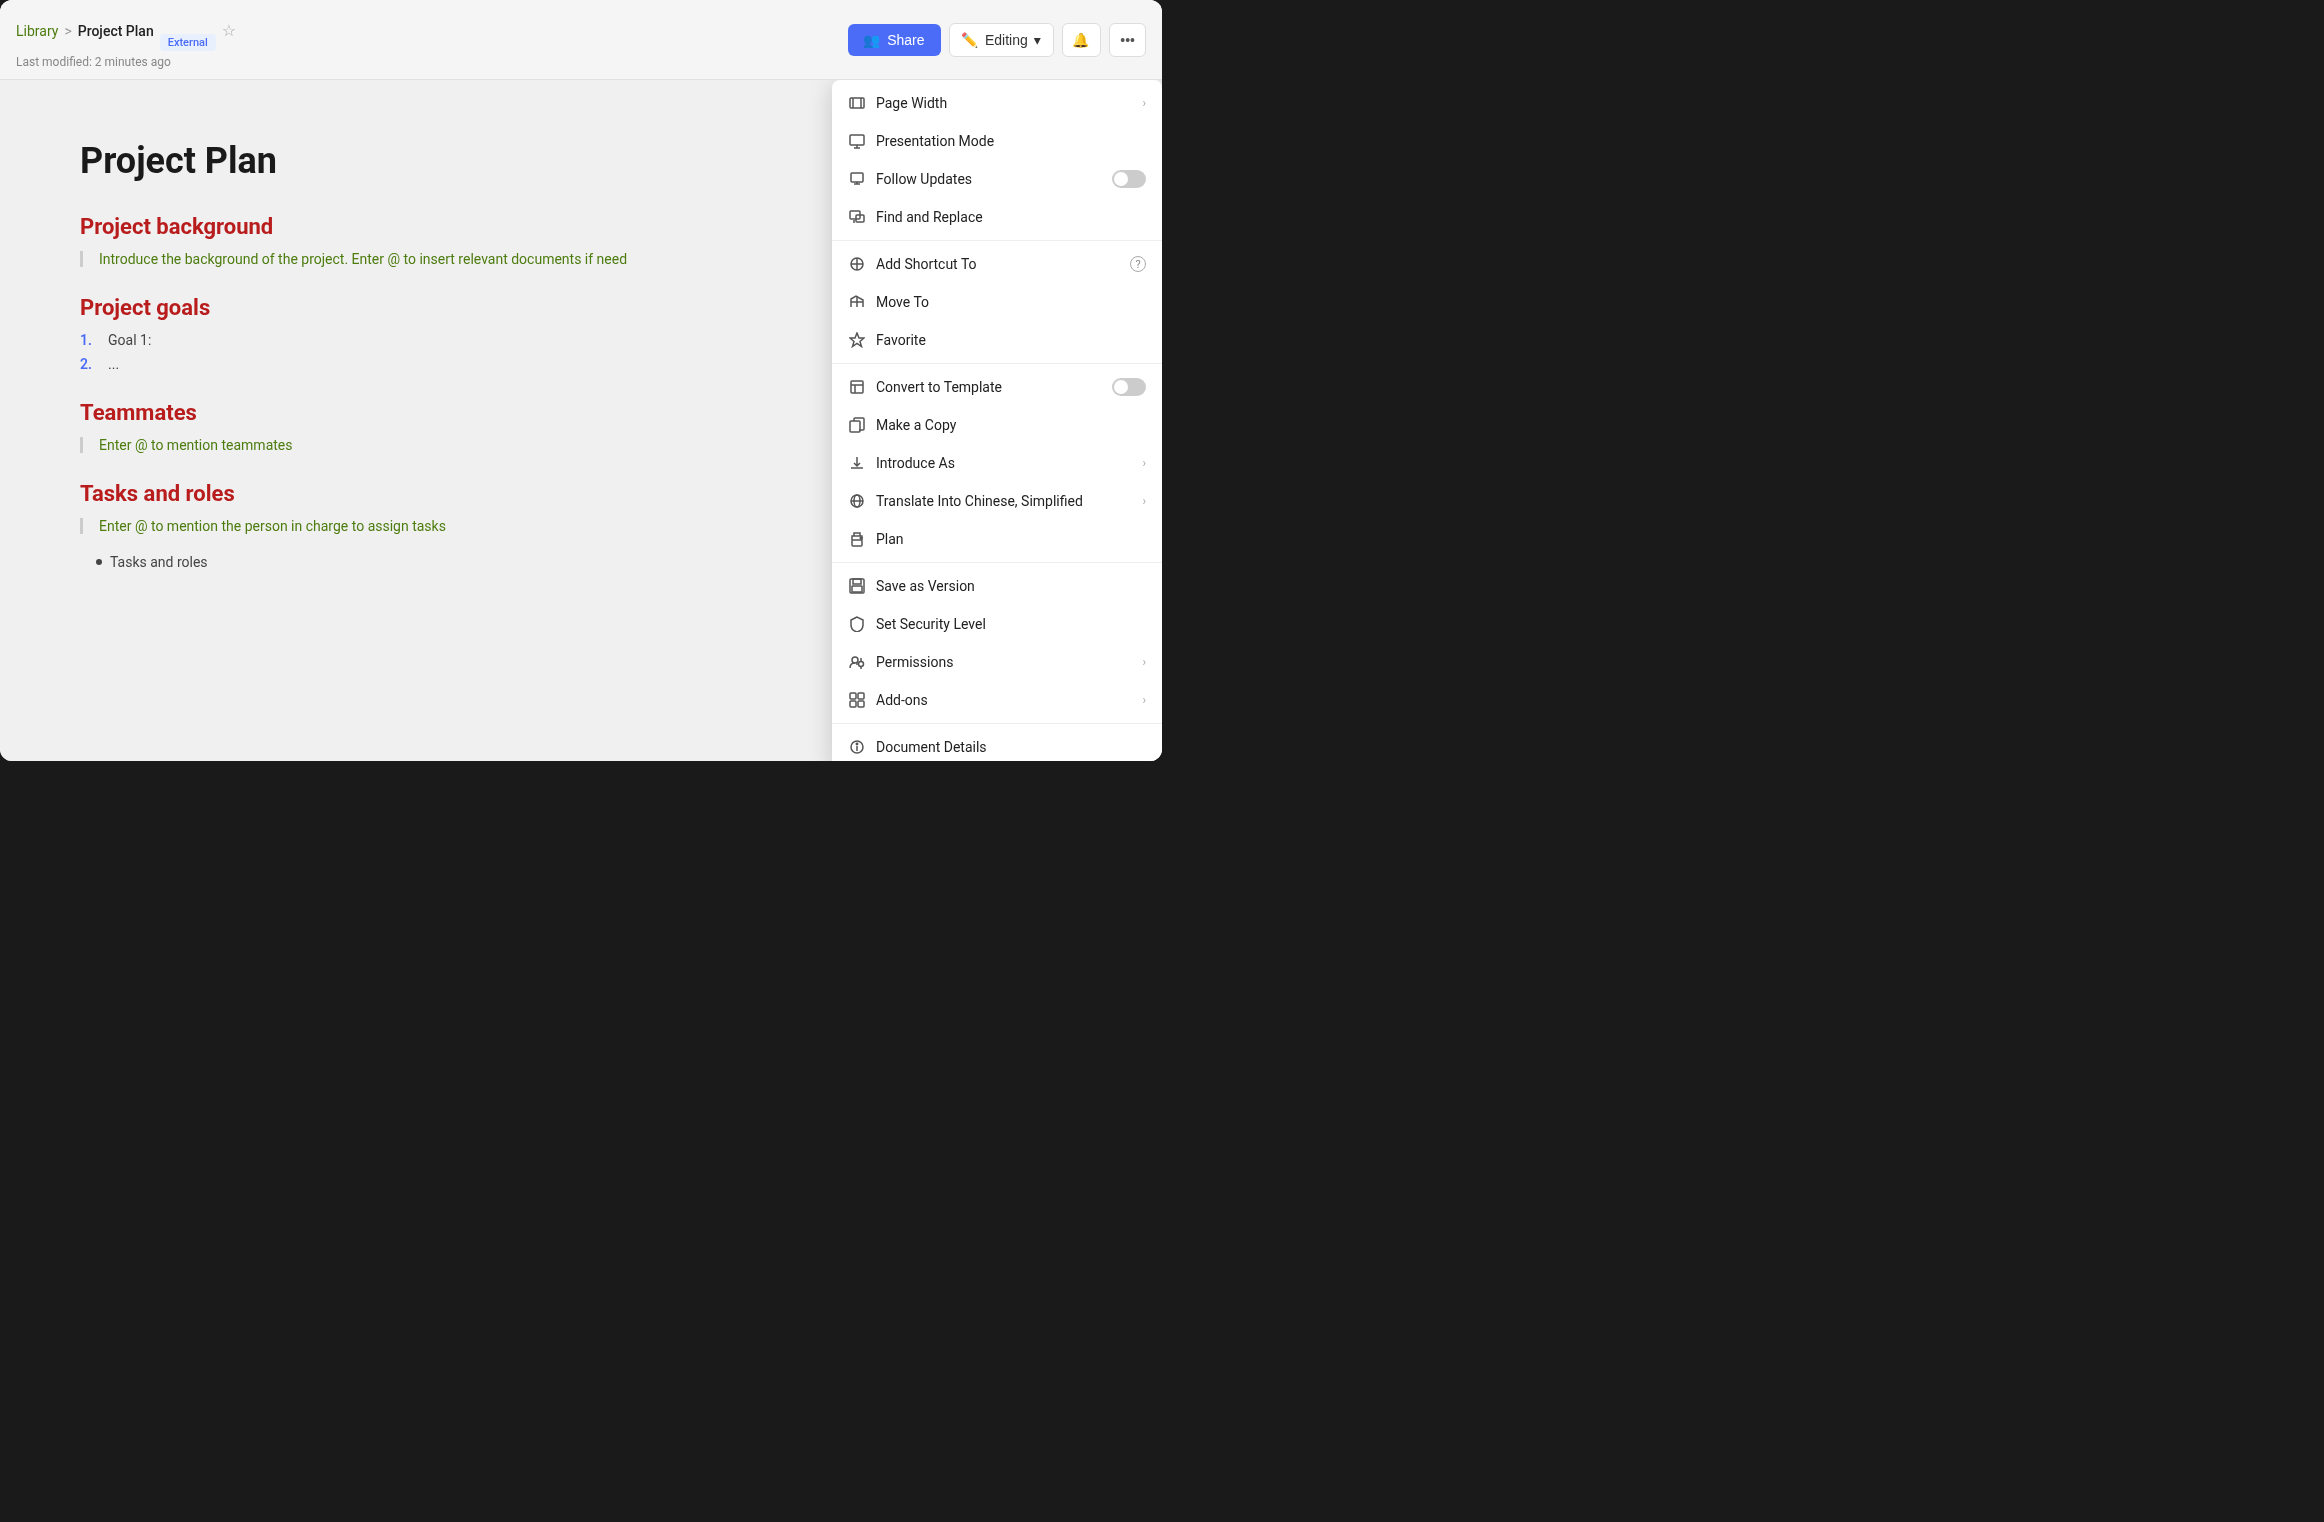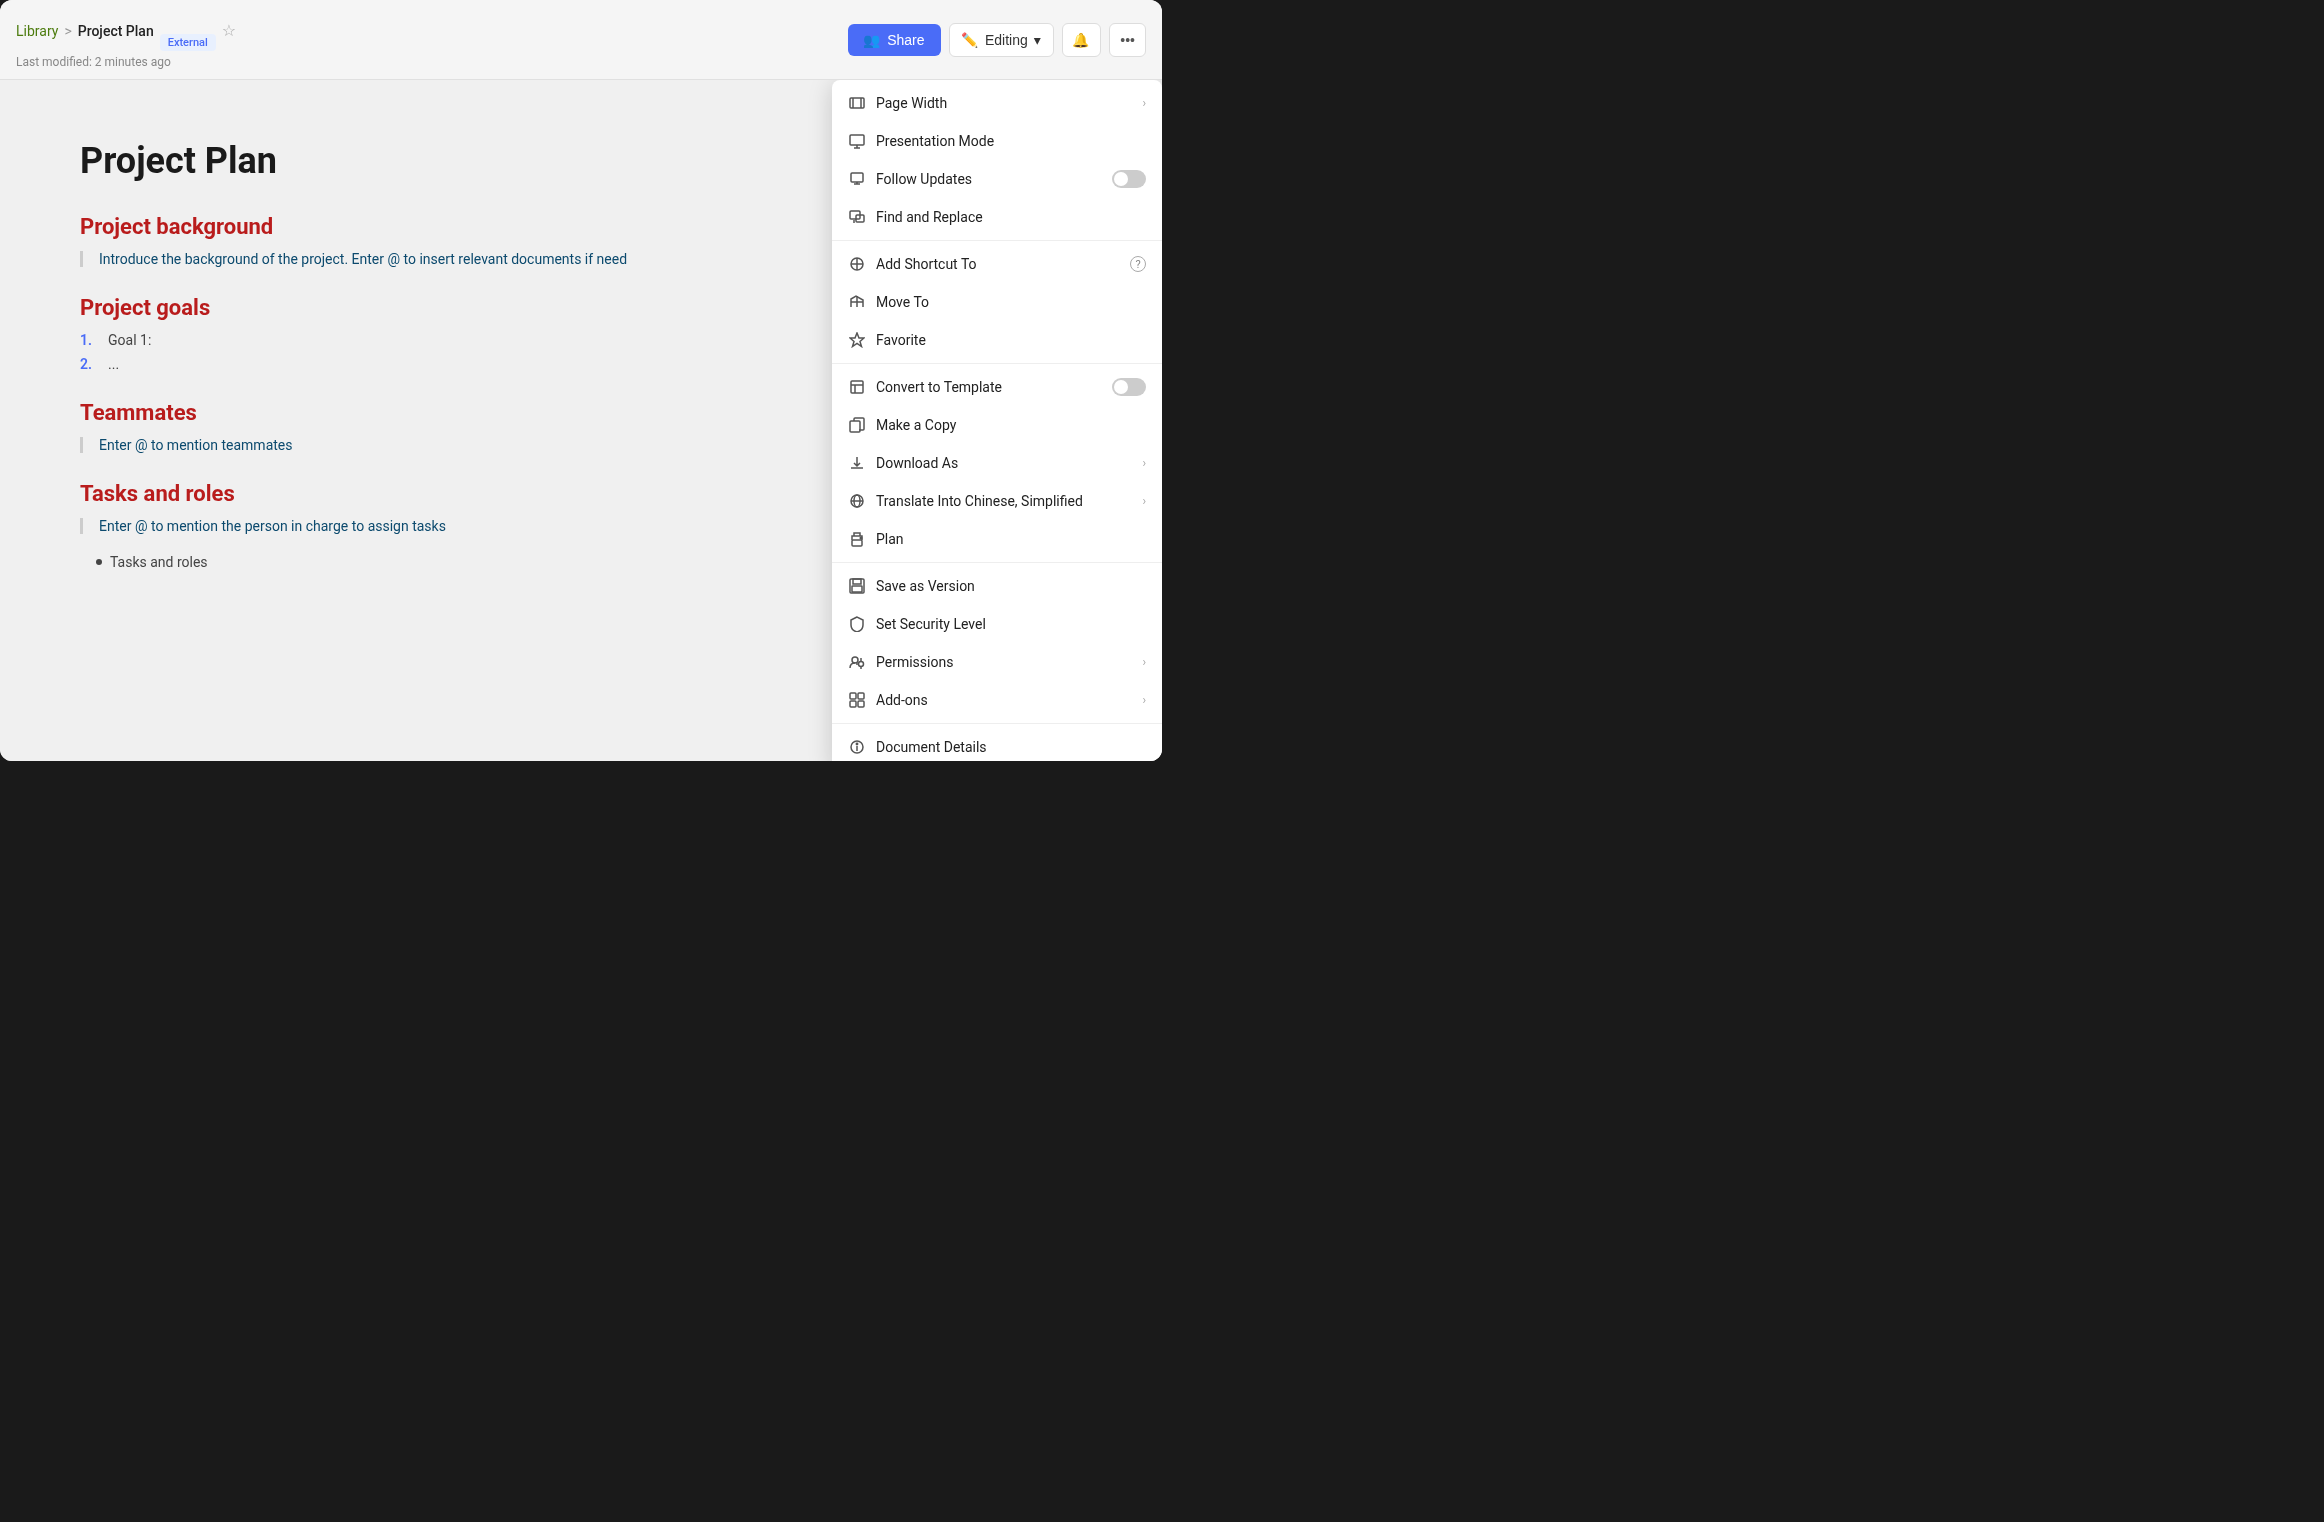--- a/index.html
+++ b/index.html
@@ -162,21 +162,21 @@
       font-size: 22px;
       font-weight: 700;
       color: #b91c1c;
       margin-bottom: 12px;
       margin-top: 28px;
     }
 
     .doc-block-quote {
       border-left: 3px solid #ccc;
       padding-left: 16px;
-      color: #0c4a6e;
+      color: #4d7c0f;
       font-size: 14px;
       margin-bottom: 20px;
     }
 
     .doc-list {
       list-style: none;
       margin-left: 0;
       margin-bottom: 16px;
     }
 
@@ -515,21 +515,21 @@
       </div>
 
       <div class="menu-item">
         <div class="menu-item-left">
           <span class="menu-icon">
             <svg width="16" height="16" viewBox="0 0 16 16" fill="none" stroke="#555" stroke-width="1.5">
               <path d="M8 2v9M5 8l3 3 3-3"></path>
               <path d="M2 13h12"></path>
             </svg>
           </span>
-          <span>Download As</span>
+          <span>Introduce As</span>
         </div>
         <div class="menu-item-right">
           <span class="chevron-right">›</span>
         </div>
       </div>
 
       <div class="menu-item">
         <div class="menu-item-left">
           <span class="menu-icon">
             <svg width="16" height="16" viewBox="0 0 16 16" fill="none" stroke="#555" stroke-width="1.5">

